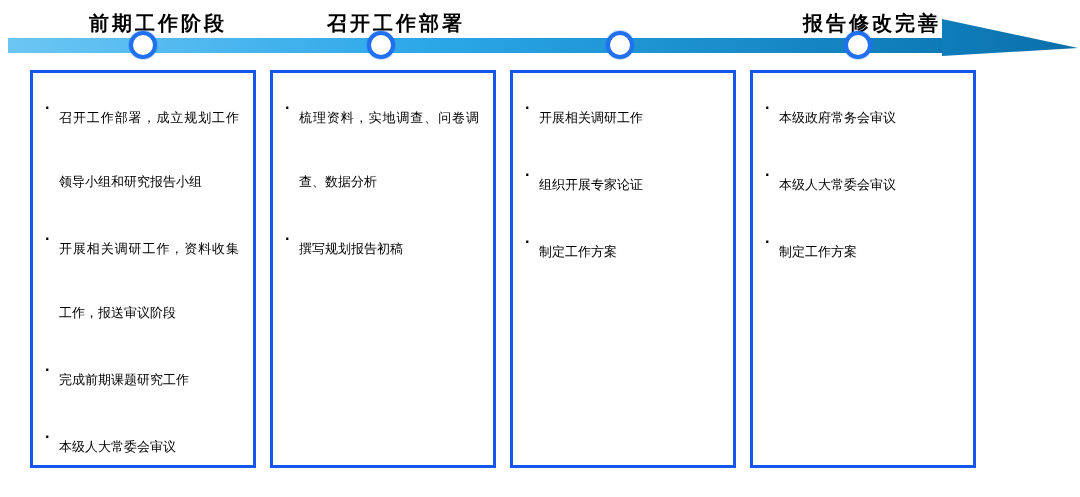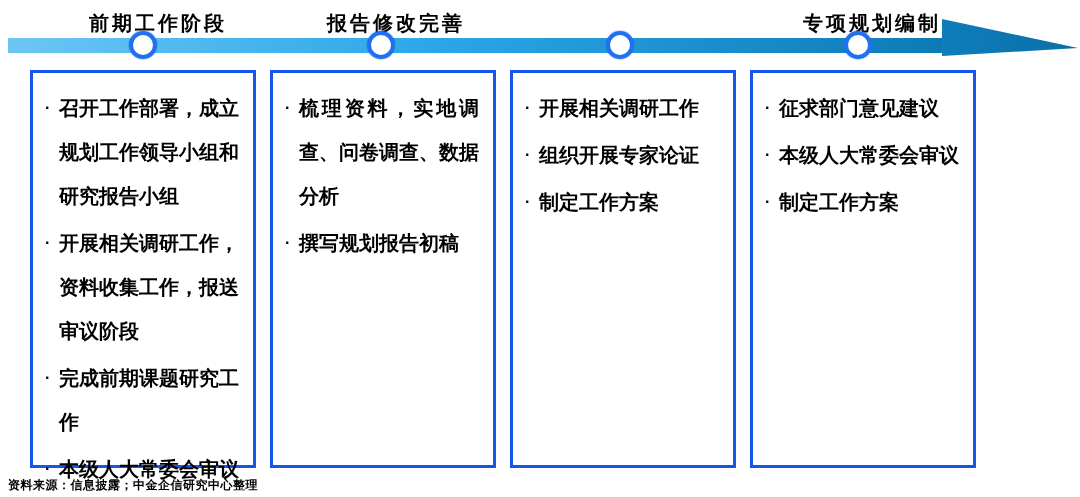--- a/index.html
+++ b/index.html
@@ -53,39 +53,39 @@
 
   .bullet-item {
     display: flex; align-items: flex-start;
     margin-bottom: 3px;
   }
   .bullet-dot {
     flex: 0 0 14px; font-size: 16px; font-weight: bold; color: #000;
     line-height: 44px; text-align: left;
   }
   .bullet-text {
-    flex: 1 1 auto; font-size: 20px; font-weight: bold; color: #000;
-    line-height: 44px; text-align: justify; text-justify: inter-character;
+    flex: 1 1 auto; font-size: 13px; font-weight: normal; color: #000;
+    line-height: 64px; text-align: justify; text-justify: inter-character;
   }
 
   
   .source-note {
     position: absolute; left: 8px; top: 477px;
     font-size: 12px; font-weight: bold; color: #000;
     letter-spacing: 0.5px; white-space: nowrap;
   }
 </style>
 </head>
 <body>
 
 <div class="canvas">
 
   <div class="stage-label s1">前期工作阶段</div>
-  <div class="stage-label s2">报告修改完善</div>
-  <div class="stage-label s4">专项规划编制</div>
+  <div class="stage-label s2">召开工作部署</div>
+  <div class="stage-label s4">报告修改完善</div>
 
   <div class="timeline-bar"></div>
   <svg class="timeline-arrowhead" viewBox="0 0 136 38" preserveAspectRatio="none" aria-hidden="true">
     <defs>
       <linearGradient id="arrowGrad" x1="0" y1="0" x2="1" y2="0">
         <stop offset="0" stop-color="#0E7DBB"></stop>
         <stop offset="1" stop-color="#0A6FA8"></stop>
       </linearGradient>
     </defs>
     <polygon points="0,0 136,29 0,37" fill="url(#arrowGrad)"></polygon>
@@ -137,27 +137,26 @@
     </div>
     <div class="bullet-item">
       <span class="bullet-dot">·</span>
       <span class="bullet-text">制定工作方案</span>
     </div>
   </div>
 
   <div class="stage-box b4">
     <div class="bullet-item">
       <span class="bullet-dot">·</span>
-      <span class="bullet-text">征求部门意见建议</span>
+      <span class="bullet-text">本级政府常务会审议</span>
     </div>
     <div class="bullet-item">
       <span class="bullet-dot">·</span>
       <span class="bullet-text">本级人大常委会审议</span>
     </div>
     <div class="bullet-item">
       <span class="bullet-dot">·</span>
       <span class="bullet-text">制定工作方案</span>
     </div>
   </div>
 
-  <div class="source-note">资料来源：信息披露；中金企信研究中心整理</div>
 
 </div>
 
 </body></html>

